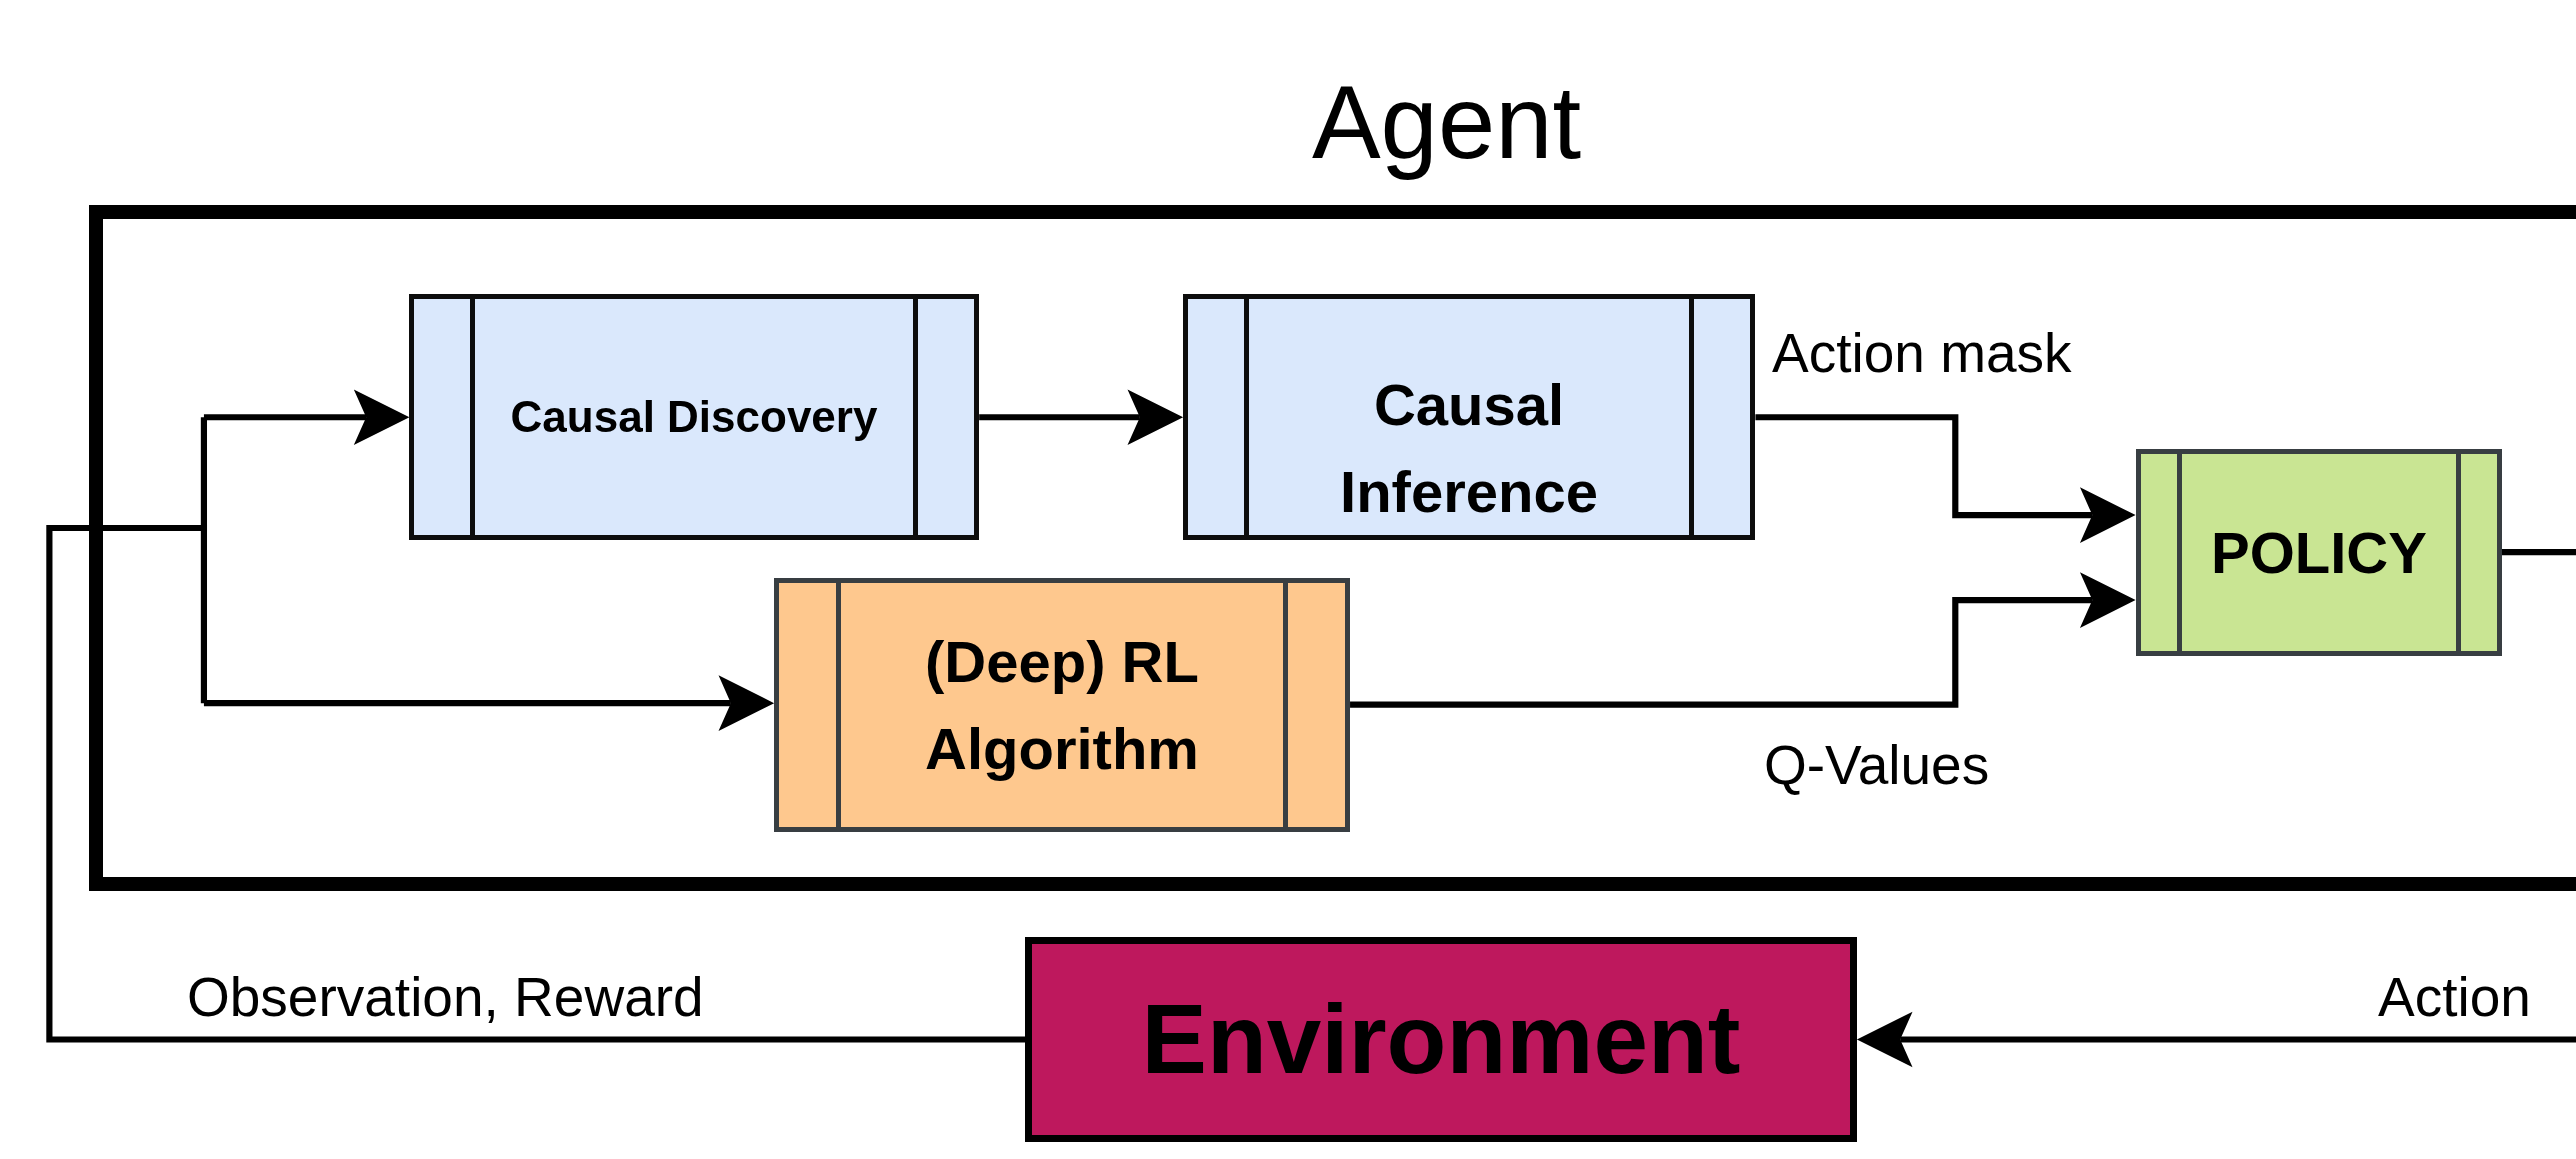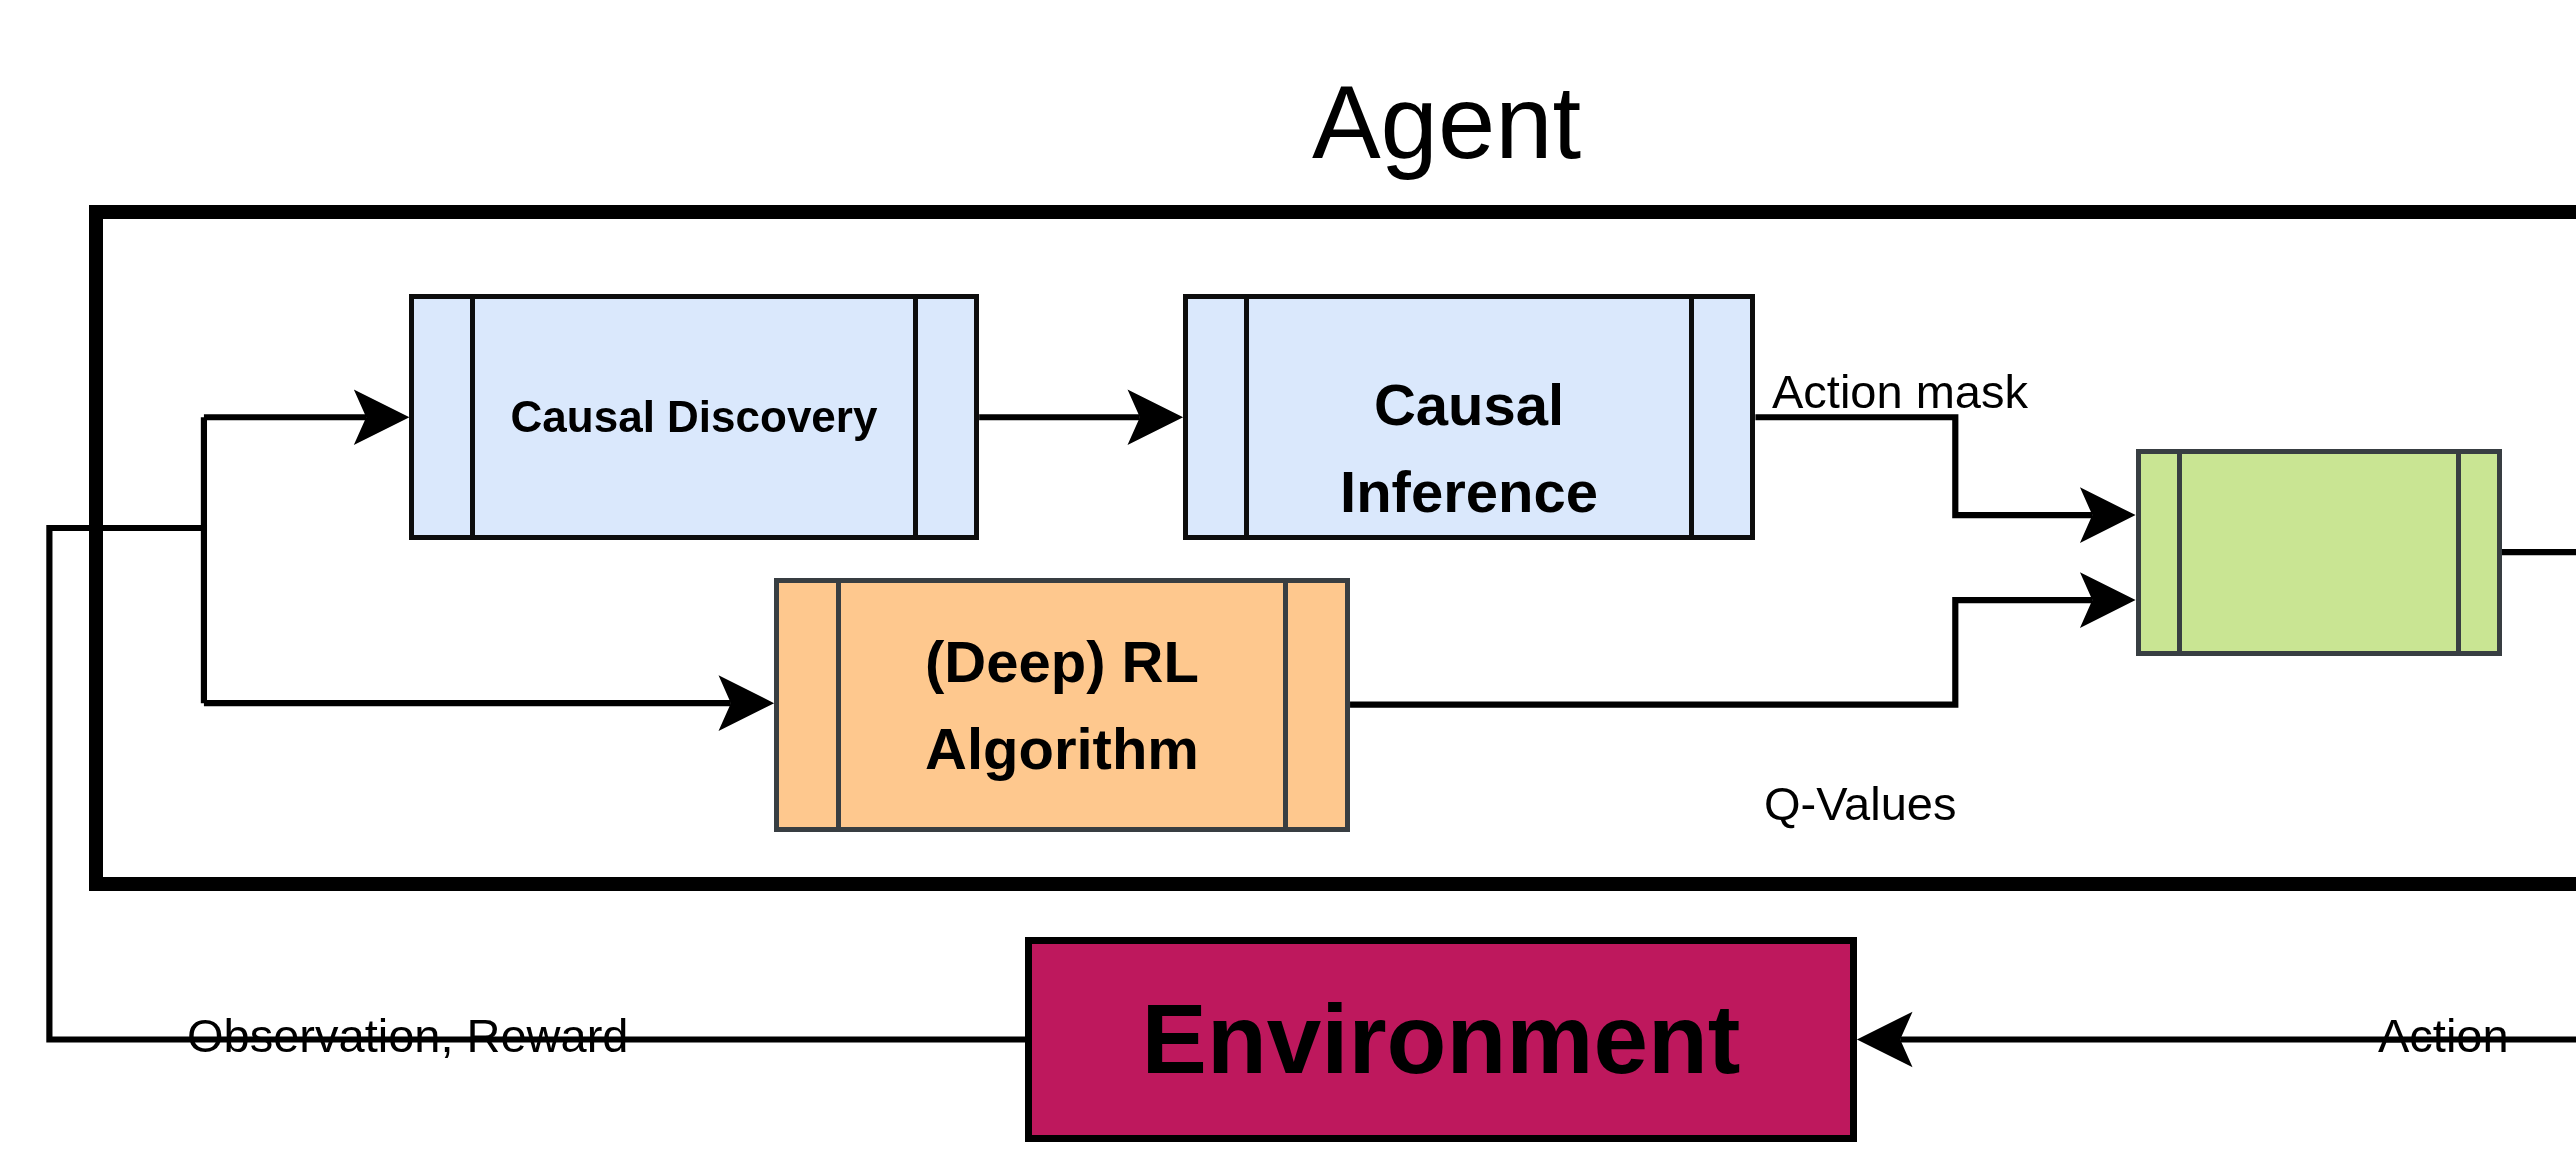--- a/index.html
+++ b/index.html
@@ -36,21 +36,21 @@
   .node-causal-inference{left:1183px;top:294px;width:572px;height:246px;font-size:58px;line-height:1.5;align-items:flex-end;}
   .node-causal-inference .lbl{max-width:428px;}
   .node-rl{left:774px;top:578px;width:576px;height:254px;font-size:58px;line-height:1.5;border-color:#383e42;text-align:center;}
   .node-rl .lbl{max-width:381px;}
   .node-policy{left:2136px;top:449px;width:366px;height:207px;font-size:58px;border:5.2px solid #383e42;}
   .node-environment{
     left:1025px;top:937px;width:832px;height:205px;
     border:7.2px solid #000;box-sizing:border-box;font-size:98px;
   }
 
-  .edge-label{font-size:47px;line-height:1.2;white-space:nowrap;margin-top:44px;}
+  .edge-label{font-size:55px;line-height:1.2;white-space:nowrap;}
   .lbl-action-mask{left:1772px;top:320px;}
   .lbl-q-values{left:1764px;top:732px;}
   .lbl-observation{left:187px;top:964px;}
   .lbl-action{left:2378px;top:964px;}
 </style>
 </head>
 <body>
 
 <svg id="edge-layer" viewBox="0 0 5300 2250" xmlns="http://www.w3.org/2000/svg">
   <g stroke="#000000" stroke-width="12" fill="none">
@@ -91,20 +91,21 @@
 
 <div class="abs node process node-rl" style="background-color: rgb(254, 200, 142);">
   <span class="bar left" style="background-color: rgb(56, 62, 66);"></span>
   <span class="bar right" style="background-color: rgb(56, 62, 66);"></span>
   <span class="lbl">(Deep) RL Algorithm</span>
 </div>
 
 <div class="abs node process node-policy" style="background-color: rgb(201, 229, 147);">
   <span class="bar left" style="background-color: rgb(56, 62, 66);"></span>
   <span class="bar right" style="background-color: rgb(56, 62, 66);"></span>
+  <span class="lbl">POLICY</span>
 </div>
 
 <div class="abs node node-environment" style="background-color: #be185d;">
   <span class="lbl">Environment</span>
 </div>
 
 <div class="abs edge-label lbl-action-mask">Action mask</div>
 <div class="abs edge-label lbl-q-values">Q-Values</div>
 <div class="abs edge-label lbl-observation">Observation, Reward</div>
 <div class="abs edge-label lbl-action">Action</div>

